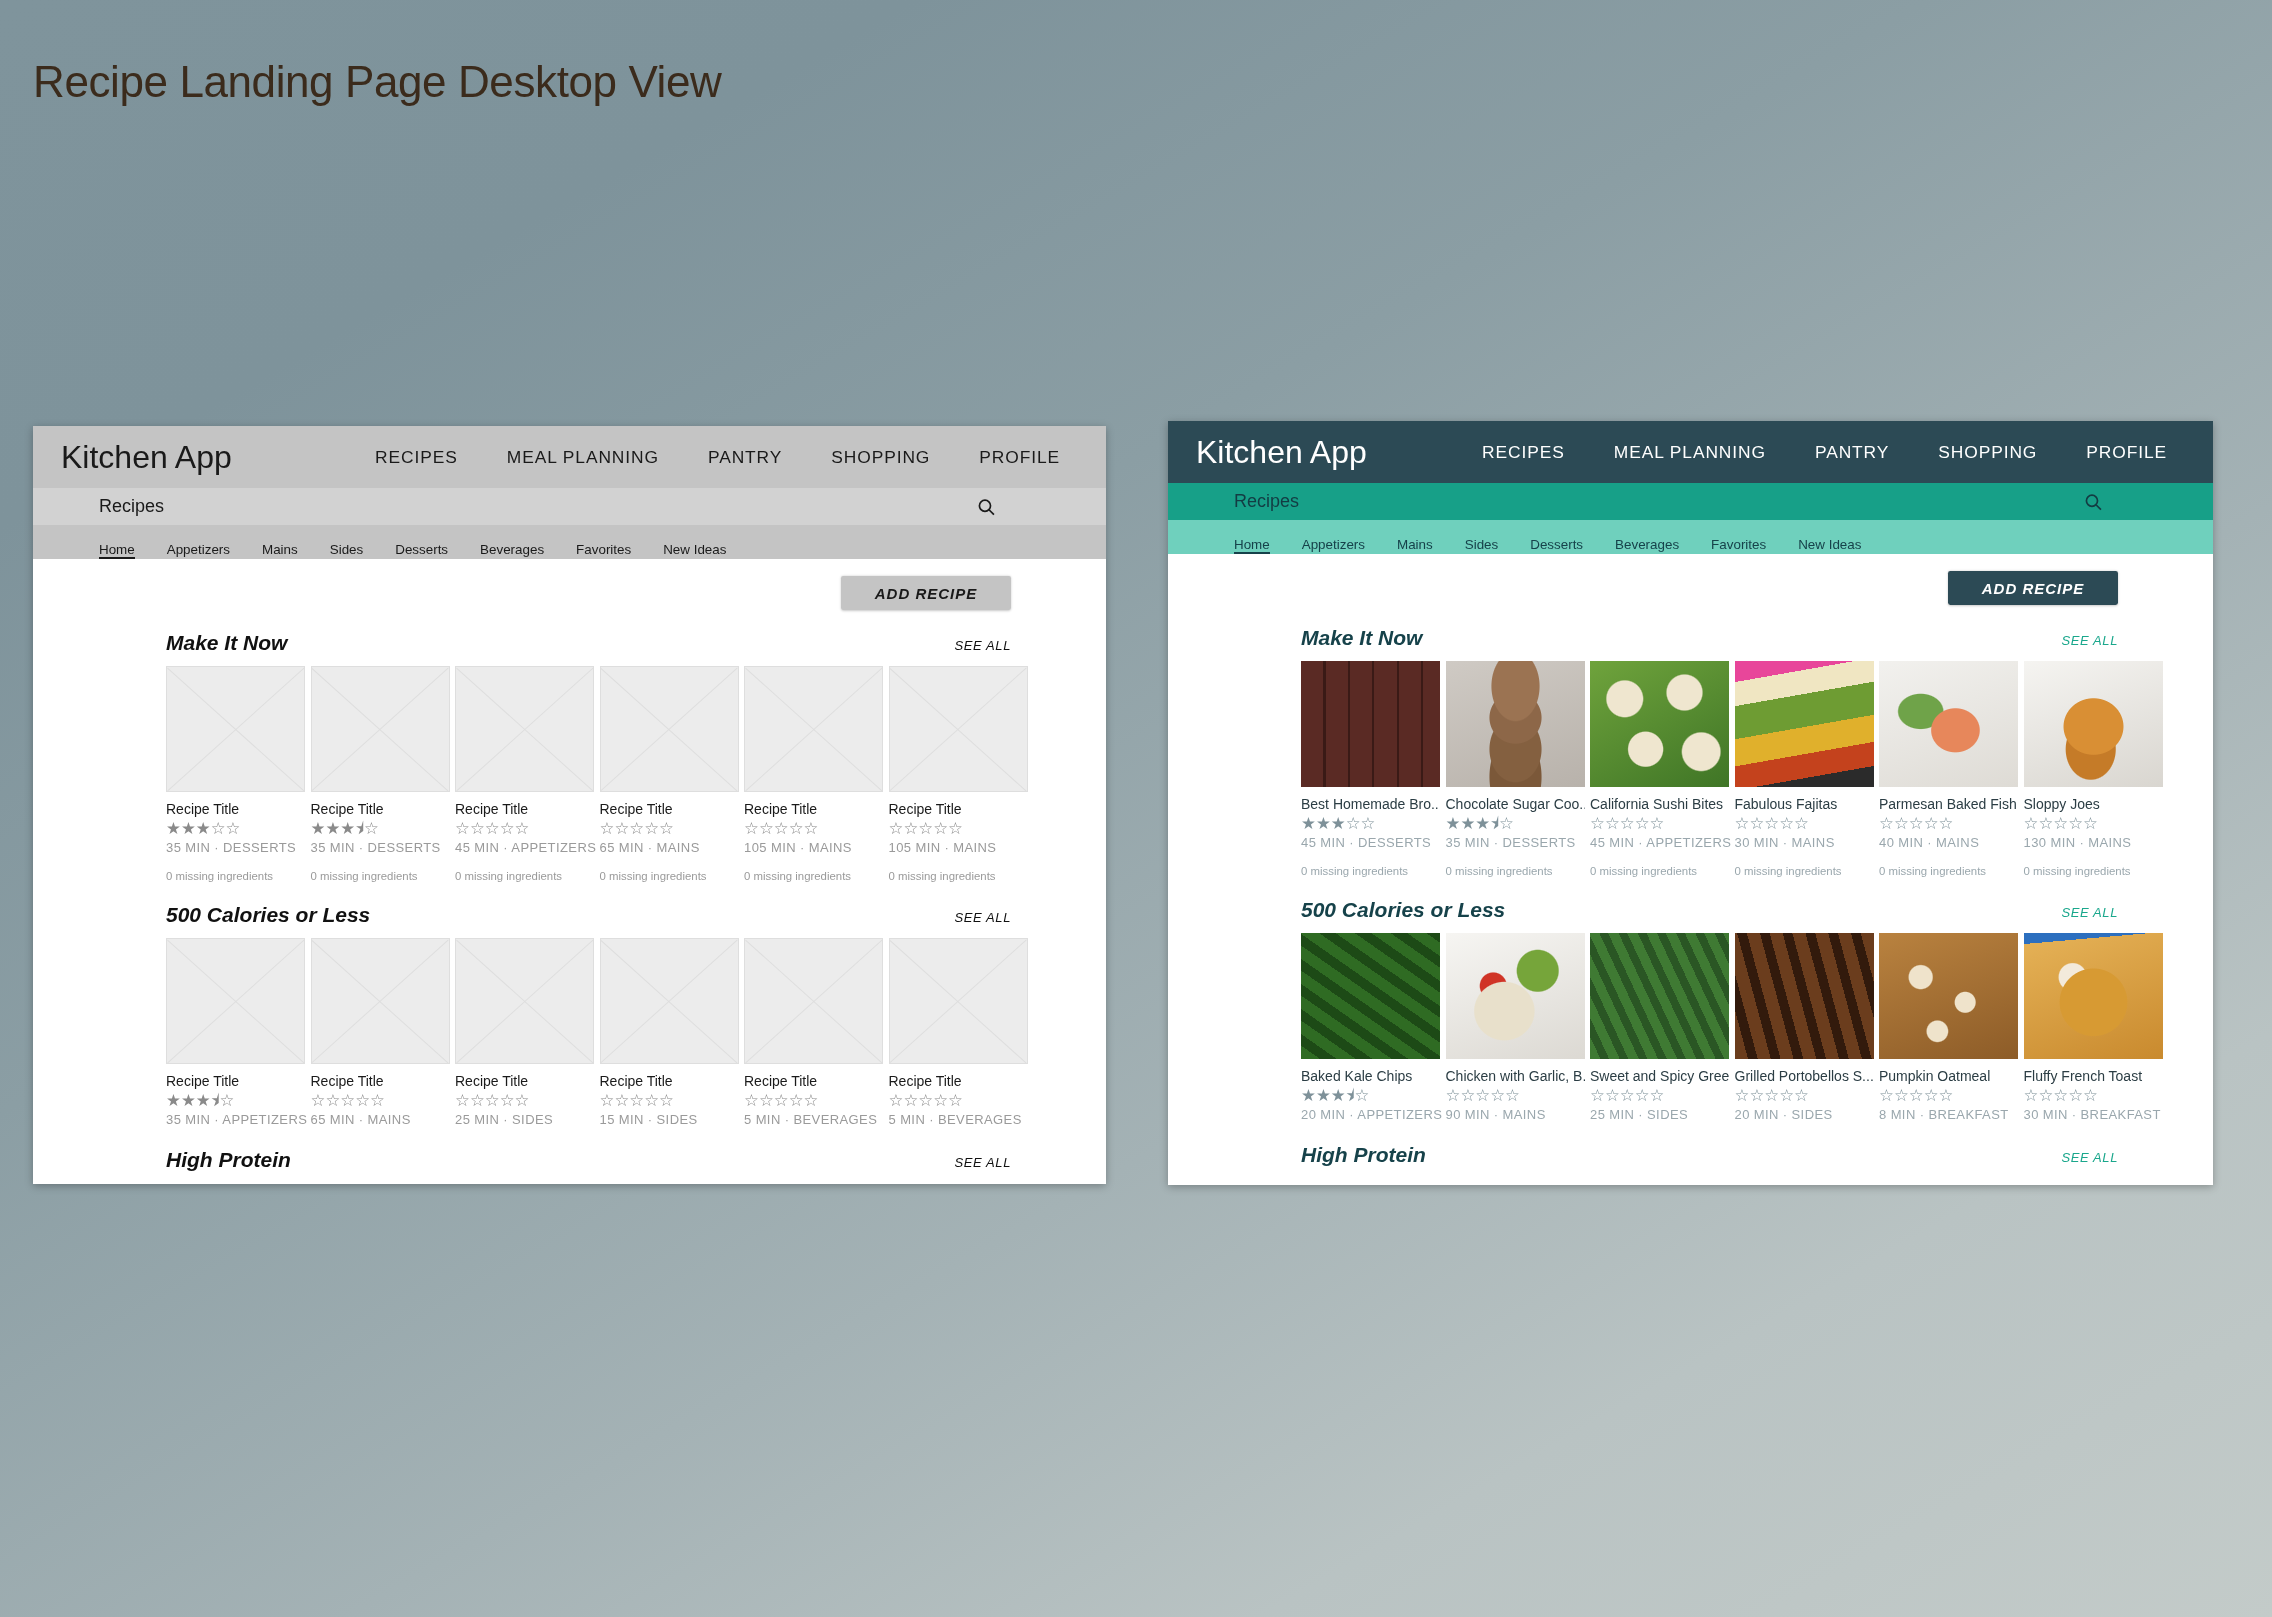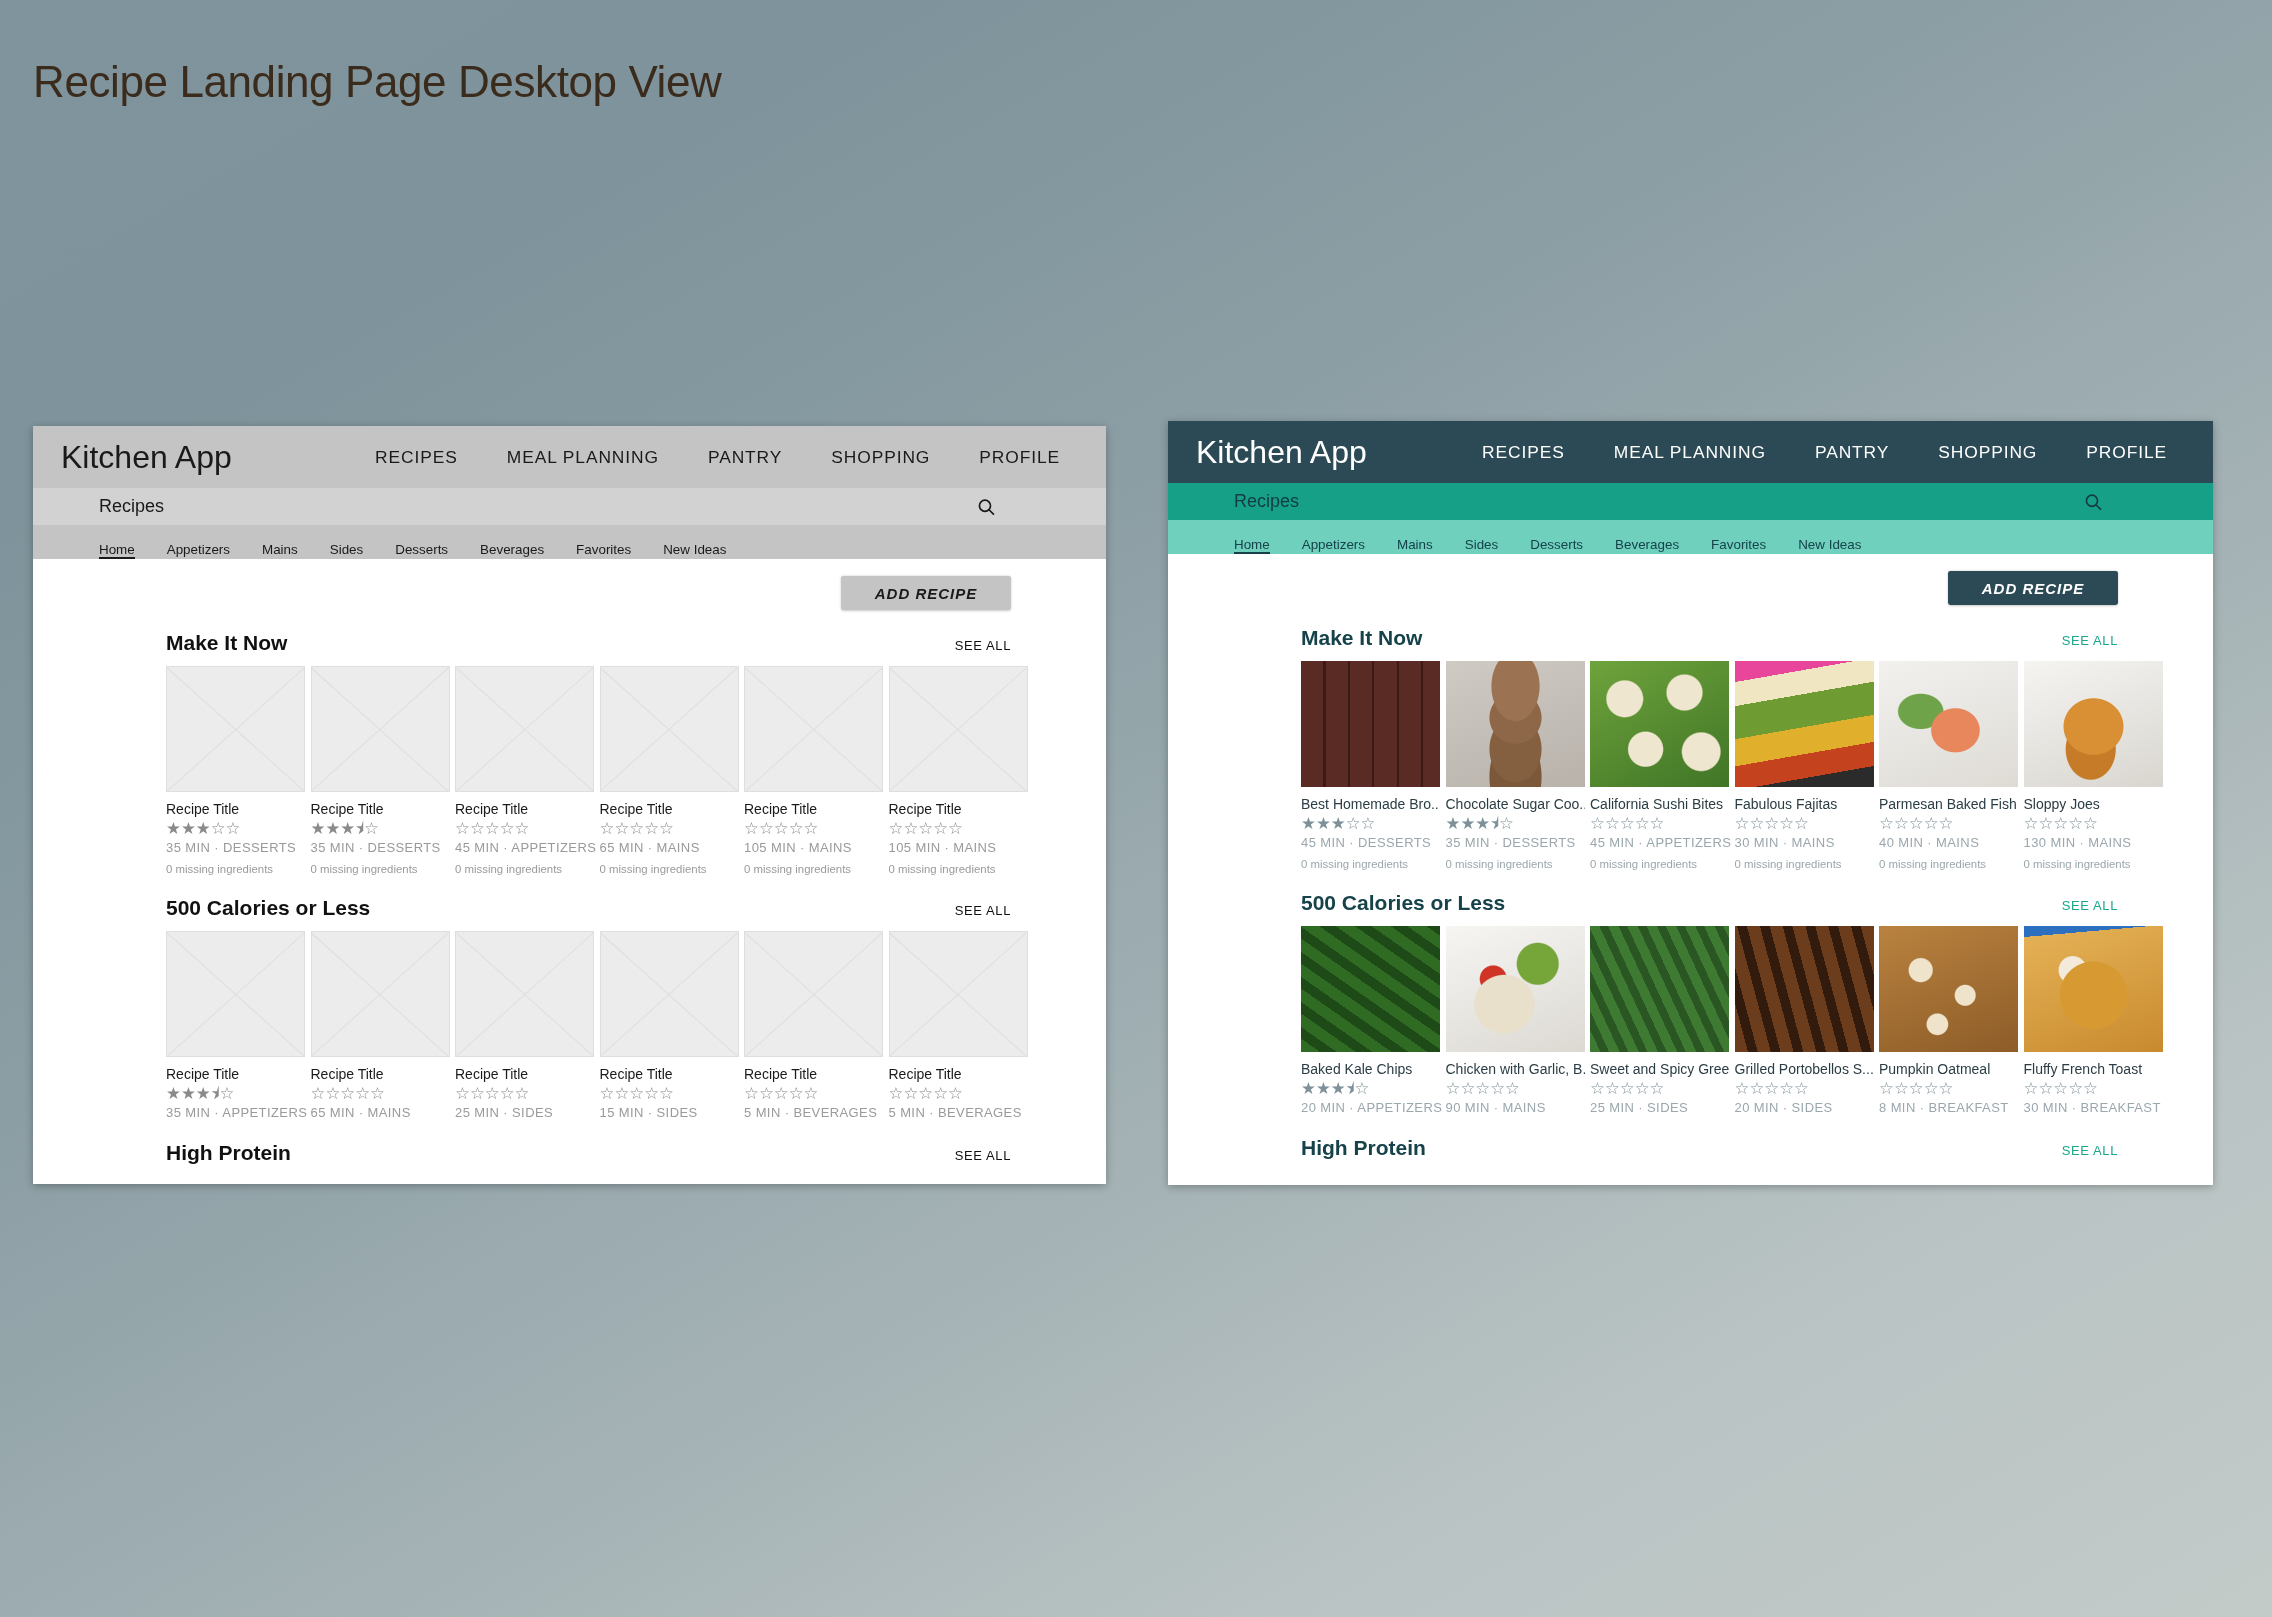--- a/index.html
+++ b/index.html
@@ -81,20 +81,21 @@
     display: flex; align-items: center; justify-content: center;
     font-size: 15px; font-weight: 700; letter-spacing: 1px;
     border-radius: 2.4px; cursor: pointer;
     box-shadow: 0 0.8px 2.4px rgba(0,0,0,.22);
     font-style: italic;
   }
 
   .section-head {
     display: flex; align-items: baseline;
     padding: 20.5px 95px 0 133px;
+    font-style: italic;
   }
   .section-title { font-size: 21px; font-weight: 700; }
   .see-all {
     margin-left: auto; font-size: 13px; font-weight: 500;
     letter-spacing: 0.6px; cursor: pointer;
   }
 
   .cards {
     display: flex; gap: 0;
     padding: 11px 0 0 133px;
@@ -114,21 +115,21 @@
 
   .card-title {
     margin-top: 9.5px; font-size: 14px; font-weight: 400;
     white-space: nowrap; overflow: hidden;
   }
   .stars { margin-top: 2.4px; font-size: 16.6px; line-height: 17.4px; letter-spacing: 0px; }
   .meta {
     margin-top: 3.2px; font-size: 13px; letter-spacing: 0.4px;
     white-space: nowrap;
   }
-  .missing { margin-top: 8px; font-size: 11.4px; white-space: nowrap; }
+  .missing { margin-top: 15px; font-size: 11.4px; white-space: nowrap; }
 
   
   .panel-left .appbar  { background:#c4c4c4; }
   .panel-left .brand   { color:#1a1a1a; }
   .panel-left .nav-item{ color:#1a1a1a; }
   .panel-left .subbar  { background:#d2d2d2; }
   .panel-left .subbar-title { color:#1a1a1a; }
   .panel-left .search-icon { stroke:#1a1a1a; }
   .panel-left .tabsbar { background:#c4c4c4; }
   .panel-left .tab     { color:#1a1a1a; }

